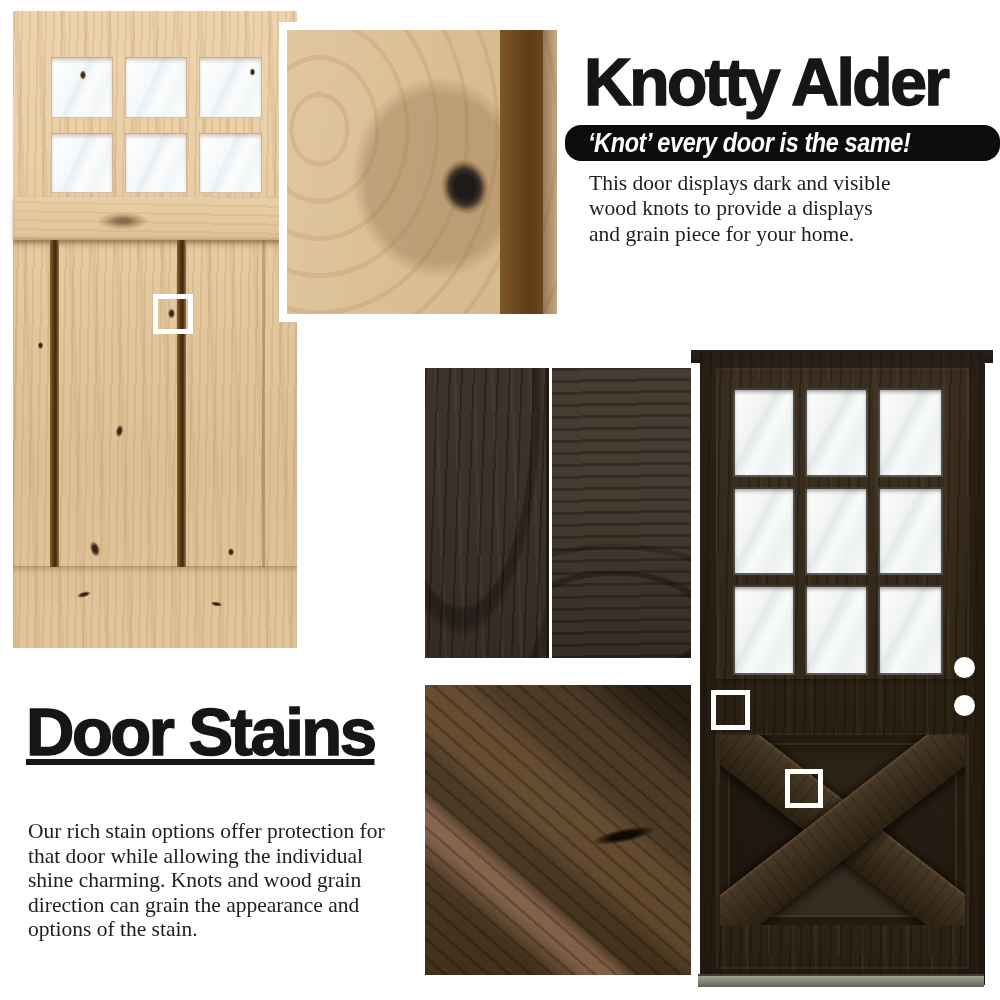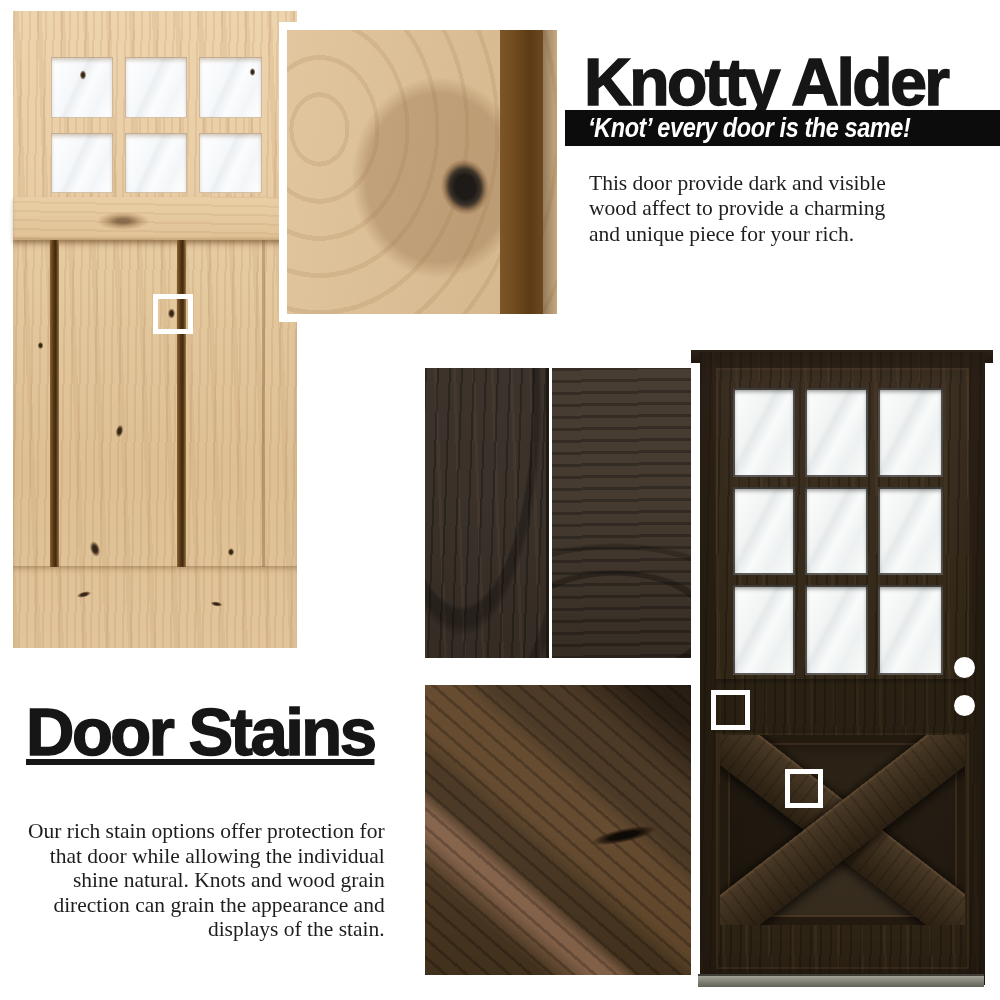--- a/index.html
+++ b/index.html
@@ -62,27 +62,27 @@
   .cu-knot{position:absolute;left:148px;top:122px;width:60px;height:70px;transform:rotate(-12deg);
     border-radius:48% 55% 52% 60%;
     background:radial-gradient(closest-side,#1d1a17 0 34%, #3c332a 52%, rgba(120,90,55,.5) 68%, transparent 80%);}
 
   
   .title{position:absolute;margin:0;color:var(--heading-text);font-weight:bold;line-height:1.05;
     letter-spacing:-2.5px;-webkit-text-stroke:1.5px var(--heading-text);white-space:nowrap;}
   .title-top{left:584px;top:48px;font-size:66px;text-align:right;}
   .title-bottom{left:26px;top:697px;font-size:67px;text-decoration:underline;}
   .banner{position:absolute;background:var(--banner-bg);display:flex;align-items:center;}
-  .banner-top{left:565px;top:110px;width:435px;height:36px;padding-left:23px;}
+  .banner-top{left:565px;top:125px;width:435px;height:36px;padding-left:23px;border-radius:16px;}
   .banner-bottom{left:0;top:775px;width:417px;height:38px;padding-left:29px;}
   .tagline{color:var(--tagline-text);font-style:italic;font-weight:bold;font-size:28px;
     letter-spacing:-.5px;transform:scaleX(.84);transform-origin:left center;white-space:nowrap;}
   .desc{position:absolute;font-family:"Liberation Serif",serif;color:var(--body-text);white-space:nowrap;}
   .desc-top{left:589px;top:171px;font-size:21.5px;line-height:25.3px;}
-  .desc-bottom{left:28px;top:819px;font-size:21.5px;line-height:24.6px;text-align:right;}
+  .desc-bottom{left:28px;top:819px;font-size:21.5px;line-height:24.6px;}
 
   
   .swatch1{position:absolute;left:425px;top:368px;width:266px;height:290px;}
   .sw1-left{position:absolute;left:0;top:0;width:124px;height:100%;border-right:3px solid #1f1914;
     background:
       radial-gradient(ellipse 90px 260px at 30% 12%, transparent 0 70px, rgba(0,0,0,.28) 72px 77px, transparent 81px 110px, rgba(0,0,0,.22) 112px 117px, transparent 121px),
       repeating-linear-gradient(92deg, rgba(0,0,0,.28) 0 2px, transparent 2px 12px),
       repeating-linear-gradient(88deg, rgba(130,100,70,.12) 0 3px, transparent 3px 19px),
       linear-gradient(180deg,#3c332c,var(--stain-dark) 50%,#342b24);}
   .sw1-right{position:absolute;left:127px;top:0;right:0;height:100%;
@@ -175,23 +175,23 @@
     <div class="cu-stripe"></div>
     <div class="cu-shadow"></div>
     <div class="cu-knot"></div>
   </div>
 
   <h1 class="title title-top">Knotty Alder</h1>
   <div class="banner banner-top">
     <span class="tagline">‘Knot’ every door is the same!</span>
   </div>
   <div class="desc desc-top">
-    <div>This door provide dark and visible</div>
-    <div>wood affect to provide a charming</div>
-    <div>and unique piece for your rich.</div>
+    <div>This door displays dark and visible</div>
+    <div>wood knots to provide a displays</div>
+    <div>and grain piece for your home.</div>
   </div>
 
   <div class="swatch1">
     <div class="sw1-left"></div>
     <div class="sw1-right"></div>
   </div>
   <div class="swatch2">
     <div class="sw2-slit"></div>
   </div>
 
@@ -217,18 +217,18 @@
   <div class="door-sill"></div>
 
   <div class="zoom-marker mk1"></div>
   <div class="zoom-marker mk2"></div>
   <div class="zoom-marker mk3"></div>
 
   <h1 class="title title-bottom">Door Stains</h1>
   <div class="desc desc-bottom">
     <div>Our rich stain options offer protection for</div>
     <div>that door while allowing the individual</div>
-    <div>shine natural. Knots and wood grain</div>
+    <div>shine charming. Knots and wood grain</div>
     <div>direction can grain the appearance and</div>
-    <div>displays of the stain.</div>
+    <div>options of the stain.</div>
   </div>
 
 </div>
 
 </body></html>

